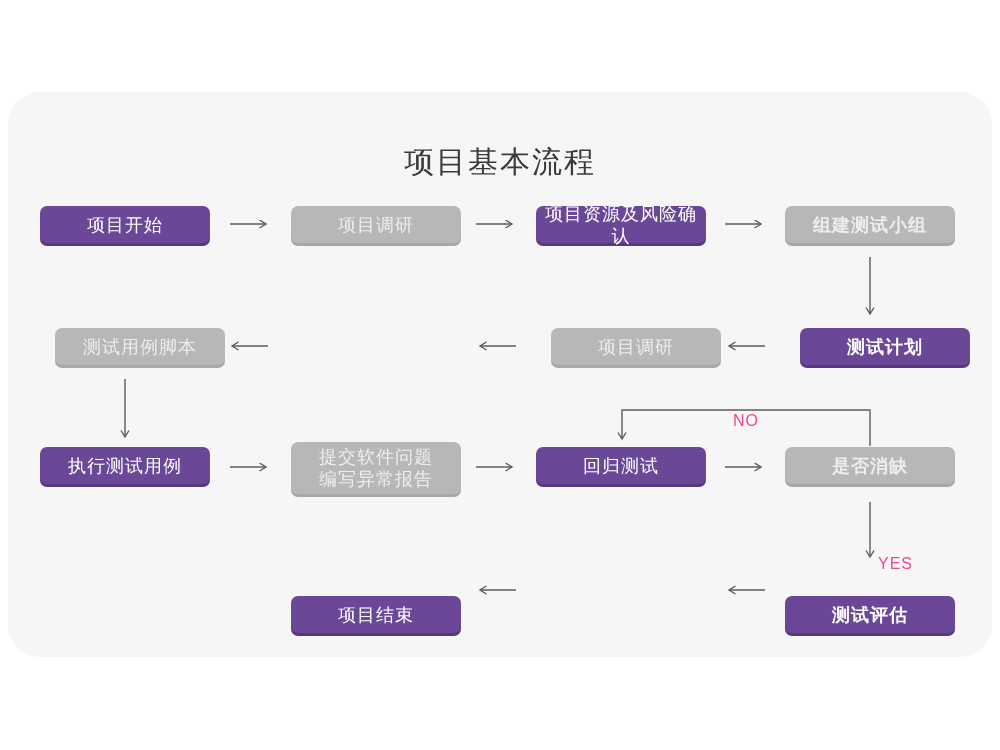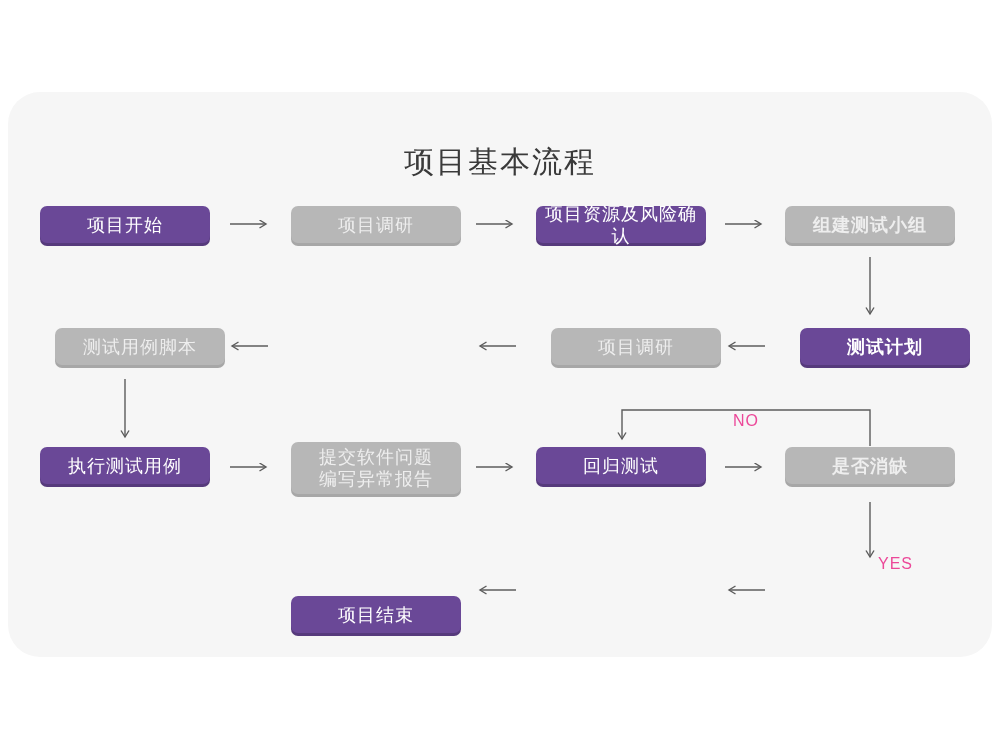--- a/index.html
+++ b/index.html
@@ -98,20 +98,23 @@
   <div class="node purple c3 r3">
     <span>回归测试</span>
   </div>
   <div class="node gray c4 r3">
     <span>是否消缺</span>
   </div>
 
   <div class="node purple c2 r4">
     <span>项目结束</span>
   </div>
+  <div class="node purple c4 r4">
+    <span>测试评估</span>
+  </div>
 
   <div class="edge-label no">NO</div>
   <div class="edge-label yes">YES</div>
 
   <svg class="arrows" viewBox="0 0 1000 750" xmlns="http://www.w3.org/2000/svg">
     <defs>
       <marker id="head" markerWidth="12" markerHeight="12" refX="7" refY="4.5" orient="auto" markerUnits="userSpaceOnUse">
         <path d="M0.5,0.5 L7,4.5 L0.5,8.5" fill="none" stroke="#5c5c5c" stroke-width="1.4"></path>
       </marker>
     </defs>

